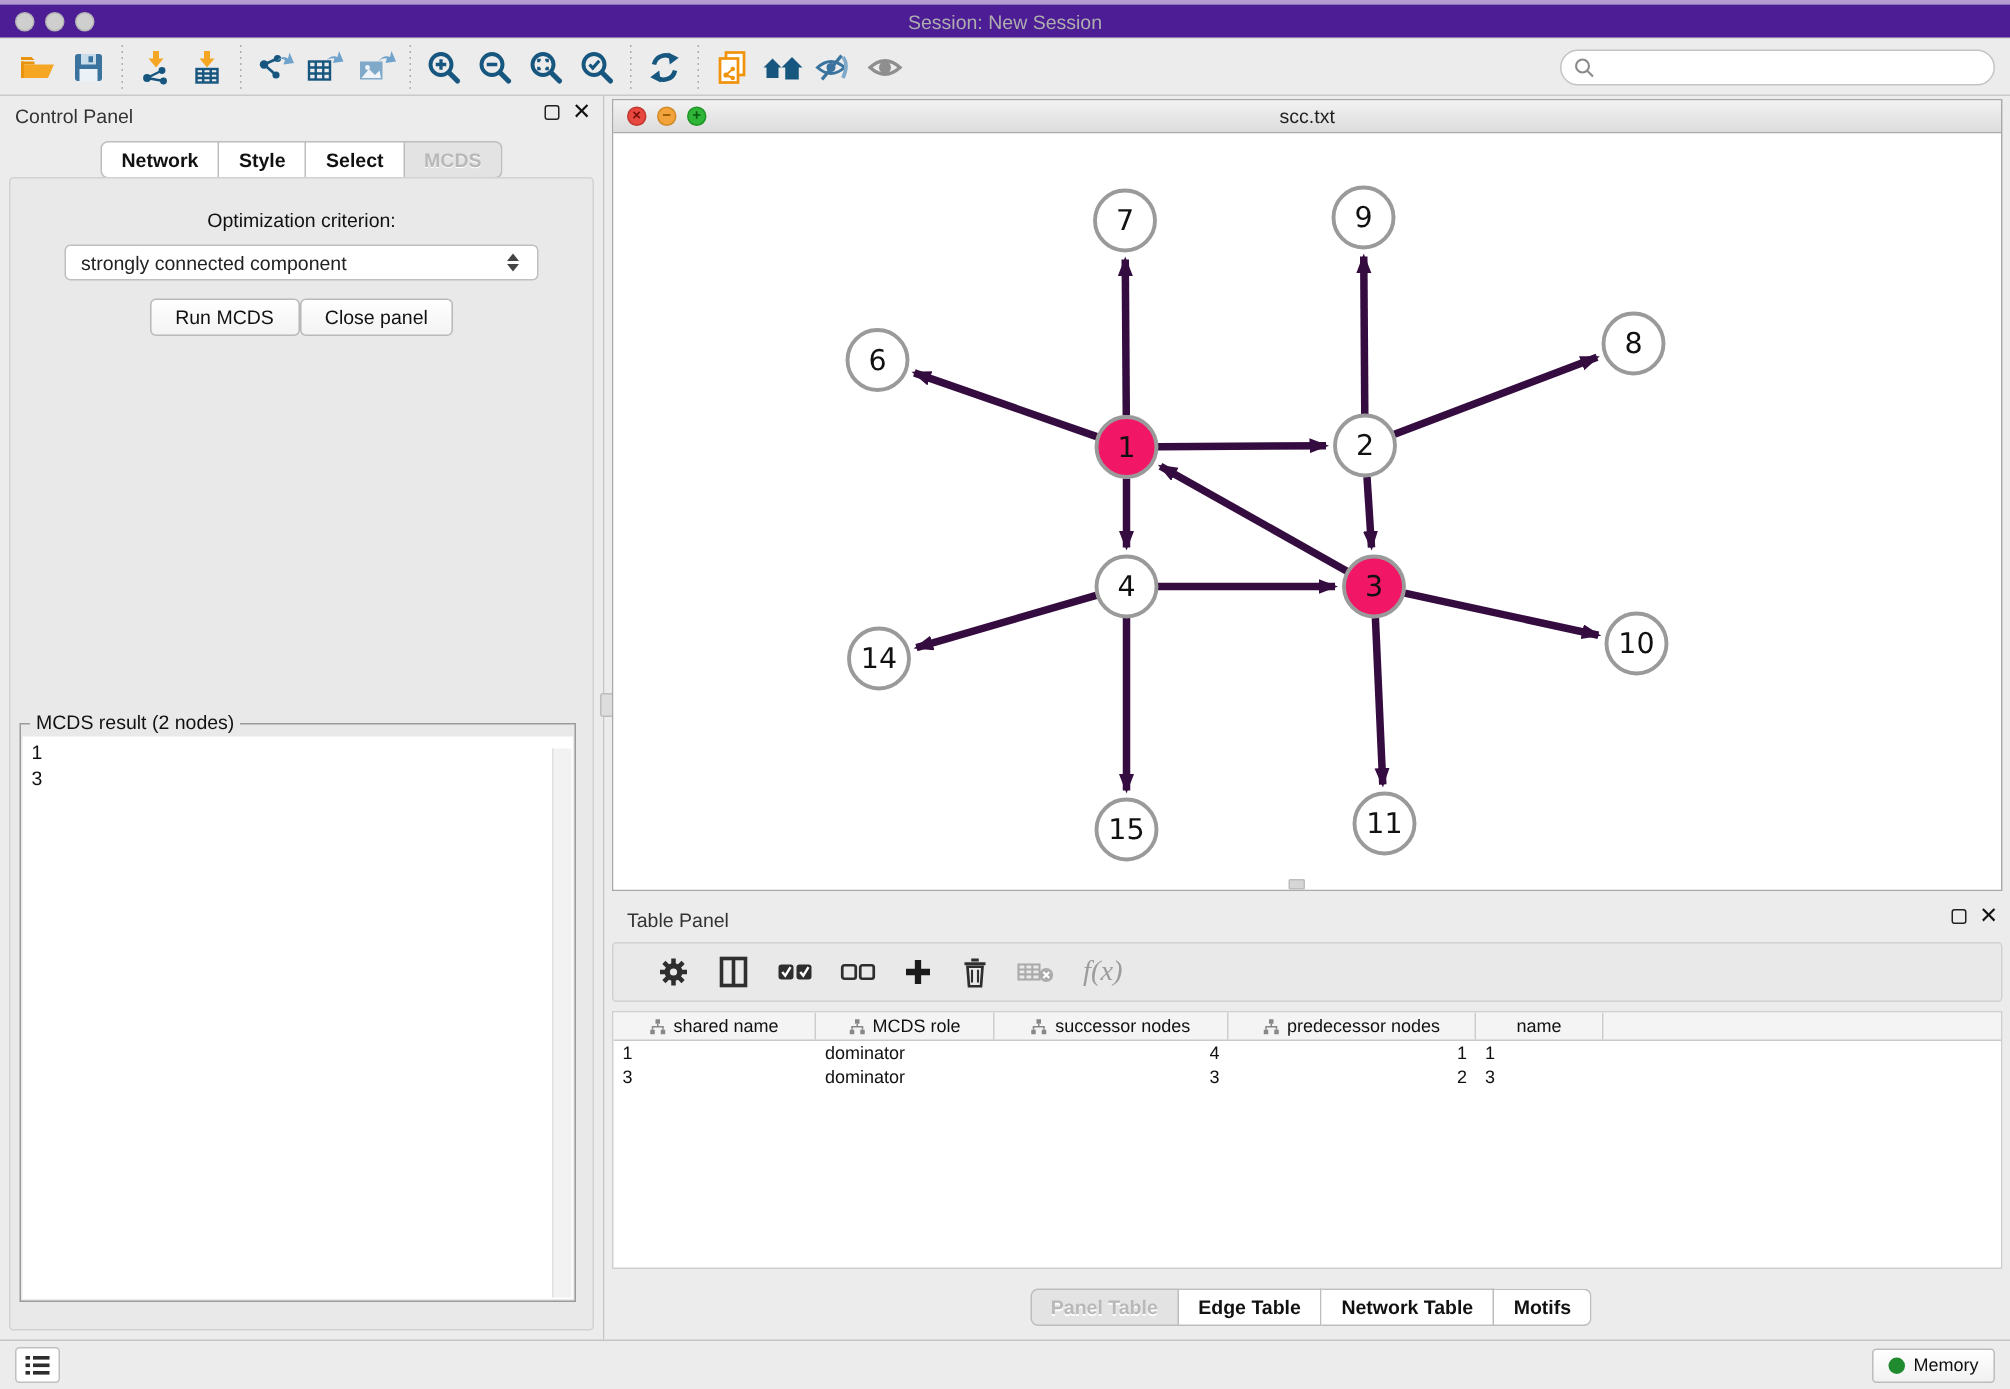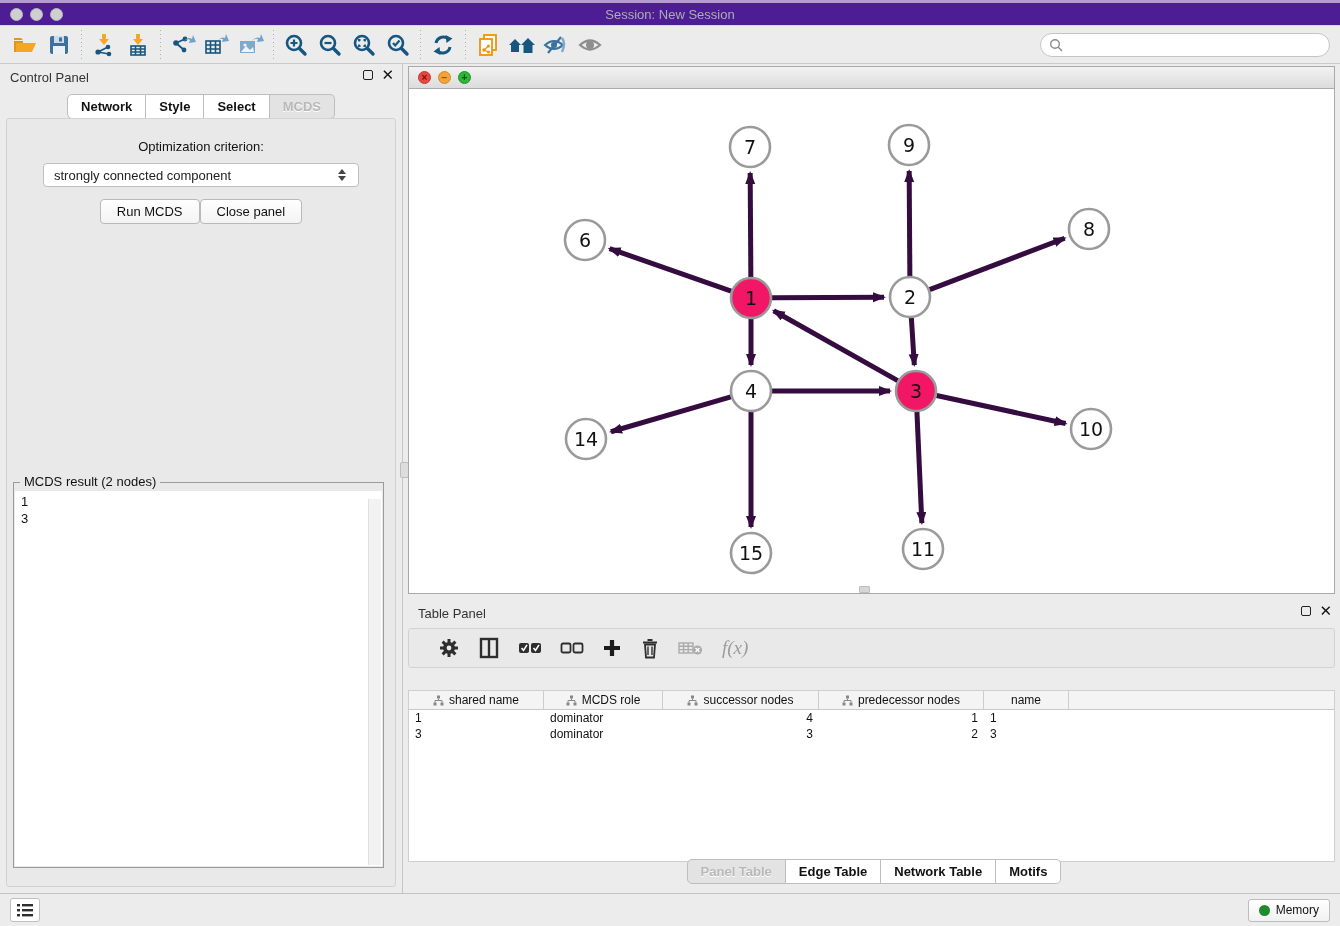--- a/index.html
+++ b/index.html
@@ -66,21 +66,21 @@
   .tl2.green { background:#2FB537; border:1px solid #1F9427; color:#0A5B10; }
   .net-title { position:absolute; left:0; right:0; text-align:center; font-size:13px; color:#222; }
   .net-canvas { flex:1; background:#fff; position:relative; }
   .h-grip { position:absolute; bottom:0px; left:450px; width:11px; height:7px; background:#D6D6D6; border:1px solid #BDBDBD; border-radius:1px; }
 
   
   .table-panel { flex:1; background:#ECECEC; position:relative; margin-top:6px; }
   .tp-toolbar { margin:2px 5px 0 0px; height:40px; background:#E9E9E9; border:1px solid #D2D2D2; border-radius:3px; display:flex; align-items:center; padding-left:29px; gap:18px; }
   .tp-ic { display:flex; align-items:center; justify-content:center; }
   .fx { font-family:"Liberation Serif","DejaVu Serif",serif; font-style:italic; font-size:19px; color:#9C9C9C; }
-  .grid-table { margin:22px 5px 0 0; background:#fff; border:1px solid #CFCFCF; height:172px; position:relative; overflow:hidden; }
+  .grid-table { margin:6px 5px 0 0; background:#fff; border:1px solid #CFCFCF; height:172px; position:relative; overflow:hidden; }
   .thead { display:flex; border-bottom:1px solid #C9C9C9; background:#F4F4F4; height:19px; }
   .th { display:flex; align-items:center; justify-content:center; gap:5px; border-right:1px solid #CDCDCD; font-size:12px; color:#111; position:relative; }
   .tr { display:flex; height:16px; }
   .td { font-size:12px; color:#111; padding:1px 6px; overflow:hidden; white-space:nowrap; }
   .bottom-strip { position:absolute; left:0; right:0; bottom:0; height:42px; }
   .table-tabs { display:flex; justify-content:center; margin-top:8px; }
 
   
   .statusbar { position:absolute; left:0; right:0; bottom:0; height:33px; background:#ECECEC; border-top:1px solid #C4C4C4; display:flex; align-items:center; justify-content:space-between; padding:0 10px; }
   .status-btn { width:30px; height:24px; background:#fff; border:1px solid #C0C0C0; border-radius:3px; display:flex; align-items:center; justify-content:center; }
@@ -295,20 +295,21 @@
     <div class="v-grip"></div>
   </div>
 
   <div class="right-col">
 
     <div class="net-window">
       <div class="net-titlebar">
         <span class="tl2 red">×</span>
         <span class="tl2 yellow">−</span>
         <span class="tl2 green">+</span>
+        <span class="net-title">scc.txt</span>
       </div>
       <div class="net-canvas">
         <svg id="graph-svg" width="924" height="503">
             <defs>
               <marker id="arrow" markerWidth="14" markerHeight="12" refX="11" refY="5" orient="auto" markerUnits="userSpaceOnUse">
                 <path d="M0,0 L13,5 L0,10 z" fill="#350C3F"></path>
               </marker>
             </defs>
             <line x1="341.860930201927" y1="188.00046049097114" x2="341.1721816547571" y2="83.99942986832144" stroke="#350C3F" stroke-width="5" marker-end="url(#arrow)"></line>
             <line x1="322.1752536154717" y1="202.07328138371903" x2="200.54492409513023" y2="159.5759373344431" stroke="#350C3F" stroke-width="5" marker-end="url(#arrow)"></line>

